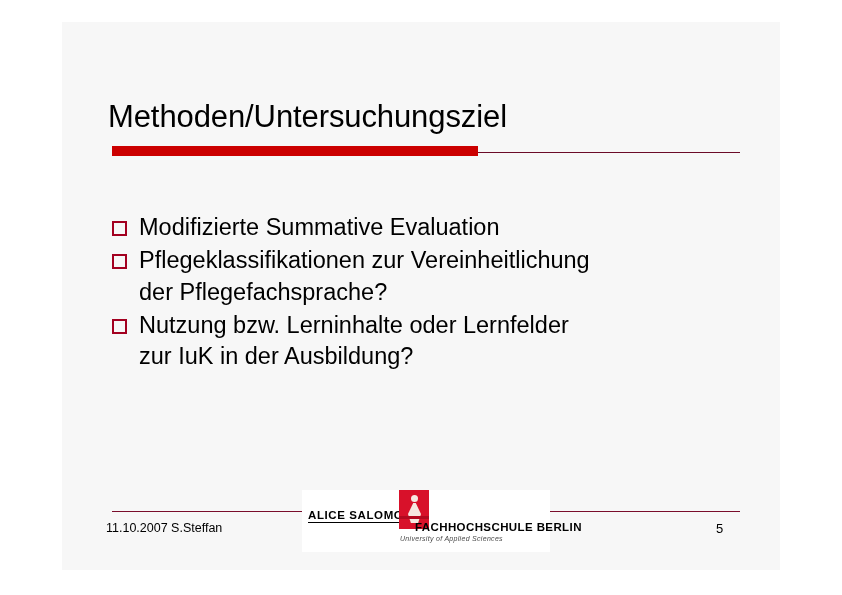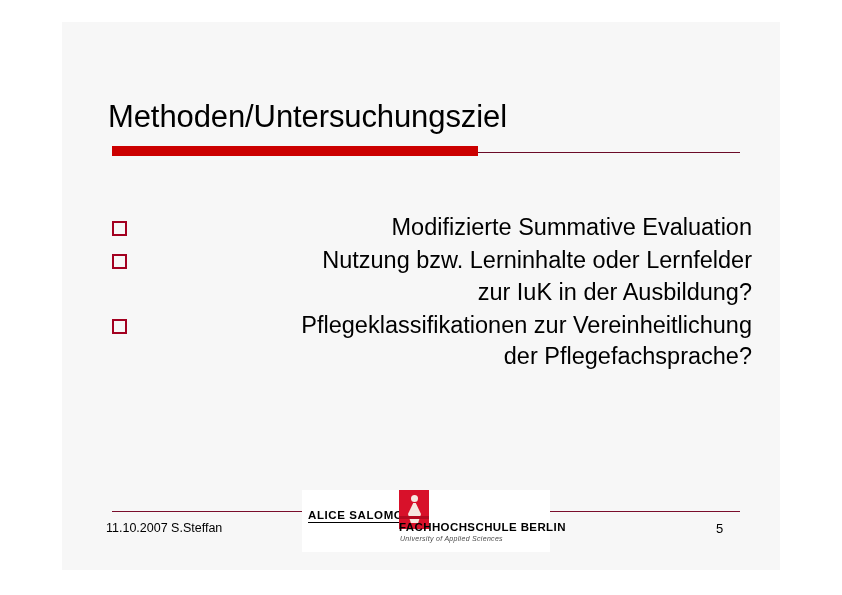--- a/index.html
+++ b/index.html
@@ -69,21 +69,20 @@
   .body-block {
     position: absolute;
     left: 112px;
     top: 212px;
     width: 640px;
   }
   .bullet-row {
     display: flex;
     align-items: flex-start;
     margin-bottom: 2px;
-    text-align: right;
   }
   .bullet-marker {
     flex: 0 0 auto;
     width: 15px;
     height: 15px;
     box-sizing: border-box;
     border: 2.5px solid #a30020;
     background: transparent;
     margin-top: 9px;
     margin-right: 12px;
@@ -188,20 +187,21 @@
   }
   .logo-fhb {
     position: absolute;
     left: 97px;
     top: 31px;
     font-size: 11.5px;
     font-weight: bold;
     letter-spacing: 0.4px;
     color: #000000;
     white-space: nowrap;
+    padding-left: 16px;
   }
   .logo-tagline {
     position: absolute;
     left: 98px;
     top: 45px;
     font-size: 7px;
     font-style: italic;
     color: #4a4a4a;
     letter-spacing: 0.3px;
     white-space: nowrap;
@@ -222,28 +222,28 @@
 
   <div class="body-block">
 
     <div class="bullet-row">
       <span class="bullet-marker"></span>
       <span class="bullet-text">Modifizierte Summative Evaluation</span>
     </div>
 
     <div class="bullet-row">
       <span class="bullet-marker"></span>
+      <span class="bullet-text">Pflegeklassifikationen zur Vereinheitlichung
+der Pflegefachsprache?</span>
+    </div>
+
+    <div class="bullet-row">
+      <span class="bullet-marker"></span>
       <span class="bullet-text">Nutzung bzw. Lerninhalte oder Lernfelder
 zur IuK in der Ausbildung?</span>
-    </div>
-
-    <div class="bullet-row">
-      <span class="bullet-marker"></span>
-      <span class="bullet-text">Pflegeklassifikationen zur Vereinheitlichung
-der Pflegefachsprache?</span>
     </div>
 
   </div>
 
   <div class="footer-rule-left"></div>
   <div class="footer-rule-right"></div>
 
   <div class="footer-date">11.10.2007 S.Steffan</div>
 
   <div class="footer-pagenum">5</div>

